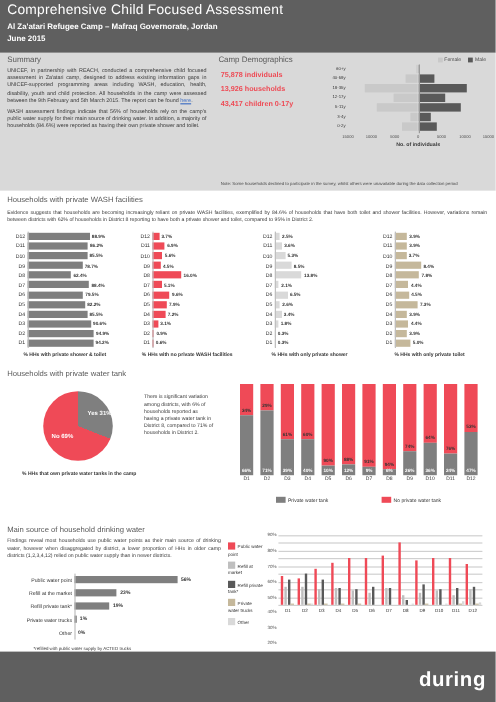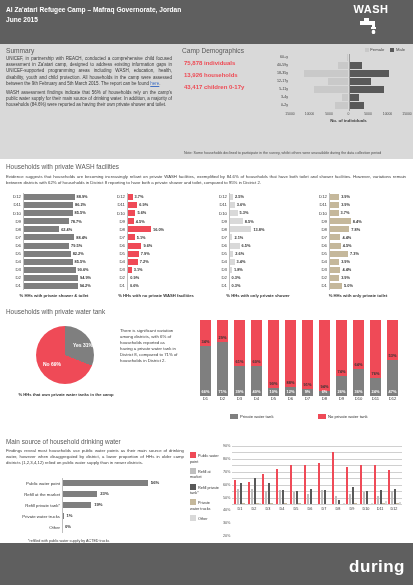--- a/index.html
+++ b/index.html
@@ -91,32 +91,23 @@
   
   .footer{position:absolute;left:0;bottom:0;width:413px;height:42px;background:#5f5f5f;}
   .unicef{position:absolute;right:8px;bottom:8px;color:#fff;font-size:17px;font-weight:bold;letter-spacing:.5px;}
 </style>
 </head>
 <body>
 
 <div class="page">
 
   <div class="header">
+    <div class="h-title">Comprehensive Child Focused Assessment</div>
     <div class="h-sub">Al Za'atari Refugee Camp – Mafraq Governorate, Jordan</div>
     <div class="h-date">June 2015</div>
-    <div class="wash-logo">
-      <div class="wash-word">WASH</div>
-      <svg class="tap" width="26" height="18" viewBox="0 0 26 18">
-        <rect x="2" y="5" width="13" height="4" fill="#fff"></rect>
-        <rect x="6" y="2" width="5" height="3" fill="#fff"></rect>
-        <rect x="14" y="5" width="3" height="7" fill="#fff"></rect>
-        <rect x="13" y="11" width="5" height="2" fill="#fff"></rect>
-        <ellipse cx="15.5" cy="16" rx="1.8" ry="2.2" fill="#fff"></ellipse>
-      </svg>
-    </div>
   </div>
 
   <div class="band">
     <div class="sect-title">Summary</div>
     <div class="summary">
       <p><span>UNICEF, in partnership with REACH, conducted a comprehensive child focused assessment in Za'atari camp, designed to address existing information gaps in UNICEF-supported programming areas including WASH, education, health, disability, youth and child protection. All households in the camp were assessed between the 9th February and 5th March 2015. The report can be found </span><a href="#">here</a><span>.</span></p>
       <p>WASH assessment findings indicate that 56% of households rely on the camp's public water supply for their main source of drinking water. In addition, a majority of households (84.6%) were reported as having their own private shower and toilet.</p>
     </div>
 
     <div class="demo">

